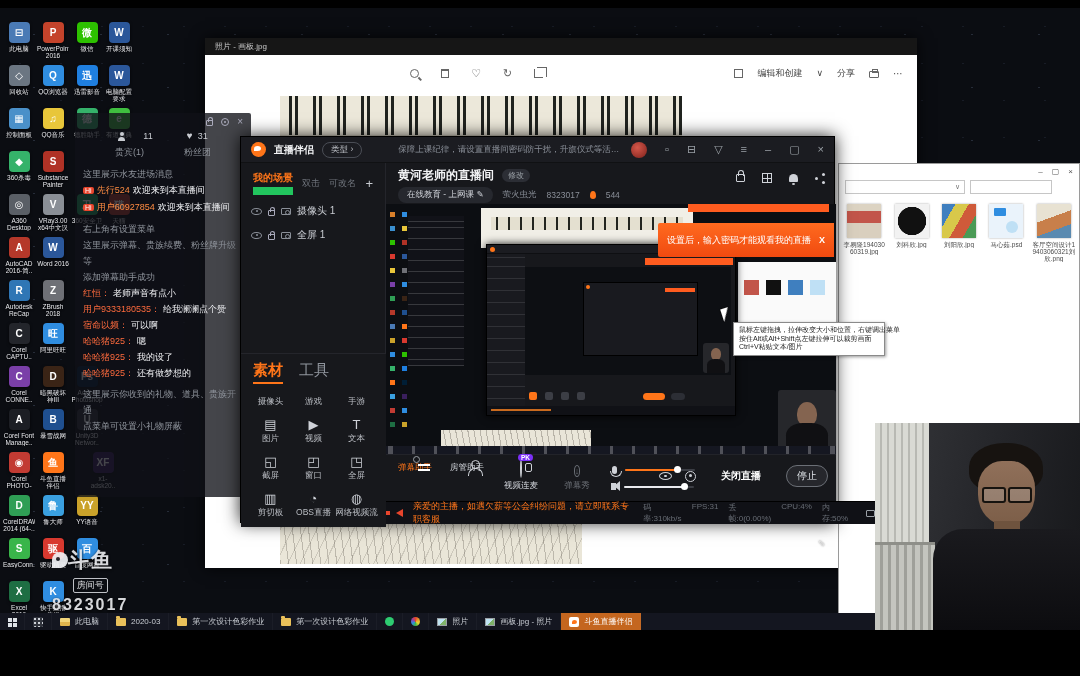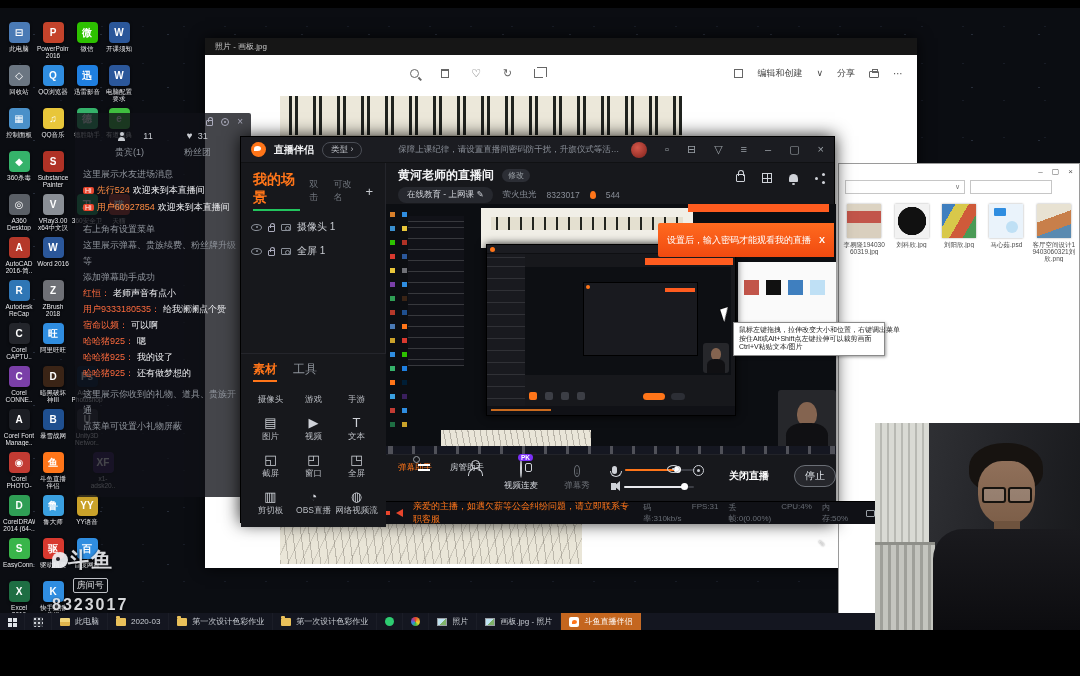--- a/index.html
+++ b/index.html
@@ -91,29 +91,29 @@
 .a-logo{width:15px;height:15px;border-radius:50%;background:#ff7519;position:relative}
 .a-logo::after{content:"";position:absolute;left:3px;top:4px;width:7px;height:5px;background:#fff;border-radius:50% 50% 50% 0}
 .a-name{font-size:10px;font-weight:bold;color:#f2f3f5}
 .a-type{border:1px solid #4a4d55;color:#b9bcc2;font-size:8.5px;padding:1px 8px;border-radius:9px}
 .a-notice{flex:1;margin-left:28px;font-size:8.5px;color:#8a8f98;white-space:nowrap;overflow:hidden;text-overflow:ellipsis}
 .a-avatar{width:16px;height:16px;border-radius:50%;background:radial-gradient(circle at 40% 35%,#d4574a,#7e211b)}
 .a-tbi{color:#9aa0a6;font-size:11px;margin-left:10px;line-height:11px}
 
 #side{position:absolute;left:0;top:26px;width:145px;height:338px;background:#17181c;border-right:1px solid #24252b}
 #side .s-tabs{display:flex;align-items:center;gap:9px;padding:8px 12px 4px 12px;font-size:9px;color:#6f747c}
-#side .s-tab1{color:#ff7519;font-size:14px;font-weight:bold;border-bottom:2px solid #22c55e;padding-bottom:2px}
+#side .s-tab1{color:#ff7519;font-size:10px;font-weight:bold;border-bottom:8px solid #22c55e;padding-bottom:2px}
 #side .s-plus{margin-left:auto;color:#c9ccd2;font-size:13px}
 .scene{display:flex;align-items:center;gap:6px;padding:5px 10px;color:#c9ccd2;font-size:10px}
 .i-eye{width:11px;height:7px;border:1px solid #8a8f98;border-radius:50%;position:relative}
 .i-eye::after{content:"";position:absolute;left:3.5px;top:1.5px;width:2px;height:2px;background:#8a8f98;border-radius:50%}
 .i-cam{width:10px;height:7px;border:1px solid #8a8f98;border-radius:1px;position:relative}
 .i-cam::after{content:"";position:absolute;left:3px;top:1px;width:3px;height:3px;border:1px solid #8a8f98;border-radius:50%}
 #mat{position:absolute;left:0;top:190px;width:145px;height:174px;background:#17181c;border-top:1px solid #24252b}
-#mat .m-tabs{display:flex;gap:16px;padding:7px 12px 3px 12px;font-size:12px;color:#8f949c}
+#mat .m-tabs{display:flex;gap:16px;padding:7px 12px 3px 12px;font-size:15px;color:#8f949c}
 #mat .m-tab1{color:#ff7519;font-weight:bold;border-bottom:2px solid #ff7519;padding-bottom:2px}
 #mat .m-grid{display:grid;grid-template-columns:repeat(3,1fr);row-gap:9px;padding:6px 8px}
 .mcell{text-align:center}
 .mcell .mglyph{display:block;font-size:13px;line-height:15px;color:#cfd2d8;height:15px}
 .mcell .mglyph:empty{height:2px}
 .mcell .mlab{display:block;font-size:8.5px;color:#b9bcc2;margin-top:1px}
 
 #main{position:absolute;left:145px;top:26px;right:0;bottom:0}
 .r-row1{position:absolute;left:12px;top:4px;display:flex;align-items:center;gap:8px}
 .r-title{font-size:12px;font-weight:bold;color:#f2f3f5}
@@ -182,21 +182,21 @@
 .fi-dl{position:relative;width:16px;height:16px;margin:0 auto;border:1.5px solid #6b6f76;border-radius:50%;color:#6b6f76;font-size:9px;line-height:13px}
 .sliders{position:absolute;left:224px;top:6px;width:110px}
 .srow{display:flex;align-items:center;gap:8px;height:17px}
 .i-mic{width:5px;height:8px;background:#cfd2d8;border-radius:2.5px;position:relative;margin-left:2px}
 .i-mic::after{content:"";position:absolute;left:-2.5px;bottom:-3px;width:10px;height:5px;border:1px solid #cfd2d8;border-top:none;border-radius:0 0 6px 6px}
 .i-spk{width:5px;height:7px;background:#cfd2d8;position:relative;margin-left:1px}
 .i-spk::after{content:"";position:absolute;left:3px;top:-2px;border-top:5.5px solid transparent;border-bottom:5.5px solid transparent;border-right:6px solid #cfd2d8}
 .track{position:relative;width:70px;height:2px;background:#3c3e45;border-radius:1px}
 .track .fill{position:absolute;left:0;top:0;height:2px;border-radius:1px}
 .track .knob{position:absolute;top:-2.5px;width:7px;height:7px;border-radius:50%;background:#fff}
-.cright{position:absolute;right:0;top:10px;display:flex;align-items:flex-start;gap:13px}
+.cright{position:absolute;right:8px;top:10px;display:flex;align-items:center;gap:13px}
 .i-eyeb{width:13px;height:8px;border:1.3px solid #cfd2d8;border-radius:50%;position:relative}
 .i-eyeb::after{content:"";position:absolute;left:4px;top:1.5px;width:2.5px;height:2.5px;background:#cfd2d8;border-radius:50%}
 .i-gearb{width:11px;height:11px;border:1.6px solid #cfd2d8;border-radius:50%;position:relative}
 .i-gearb::after{content:"";position:absolute;left:2.5px;top:2.5px;width:3px;height:3px;background:#cfd2d8;border-radius:50%}
 .btn-close{height:22px;padding:0 12px;border-radius:11px;background:linear-gradient(#ff913,#ff6a00);color:#fff;font-size:10px;font-weight:bold;display:flex;align-items:center}
 .btn-stop{height:22px;padding:0 10px;border-radius:11px;border:1px solid #6b6f76;background:#26272c;color:#dfe3e8;font-size:10px;display:flex;align-items:center}
 
 #sbar{position:absolute;left:0;top:338px;width:593px;height:23px;background:#101116;border-top:1px solid #000;display:flex;align-items:center;padding:0 10px;gap:10px}
 .i-horn{width:0;height:0;border-top:4px solid transparent;border-bottom:4px solid transparent;border-right:7px solid #e8452c;position:relative}
 .i-horn::after{content:"";position:absolute;left:-10px;top:-2px;width:4px;height:4px;background:#e8452c}

